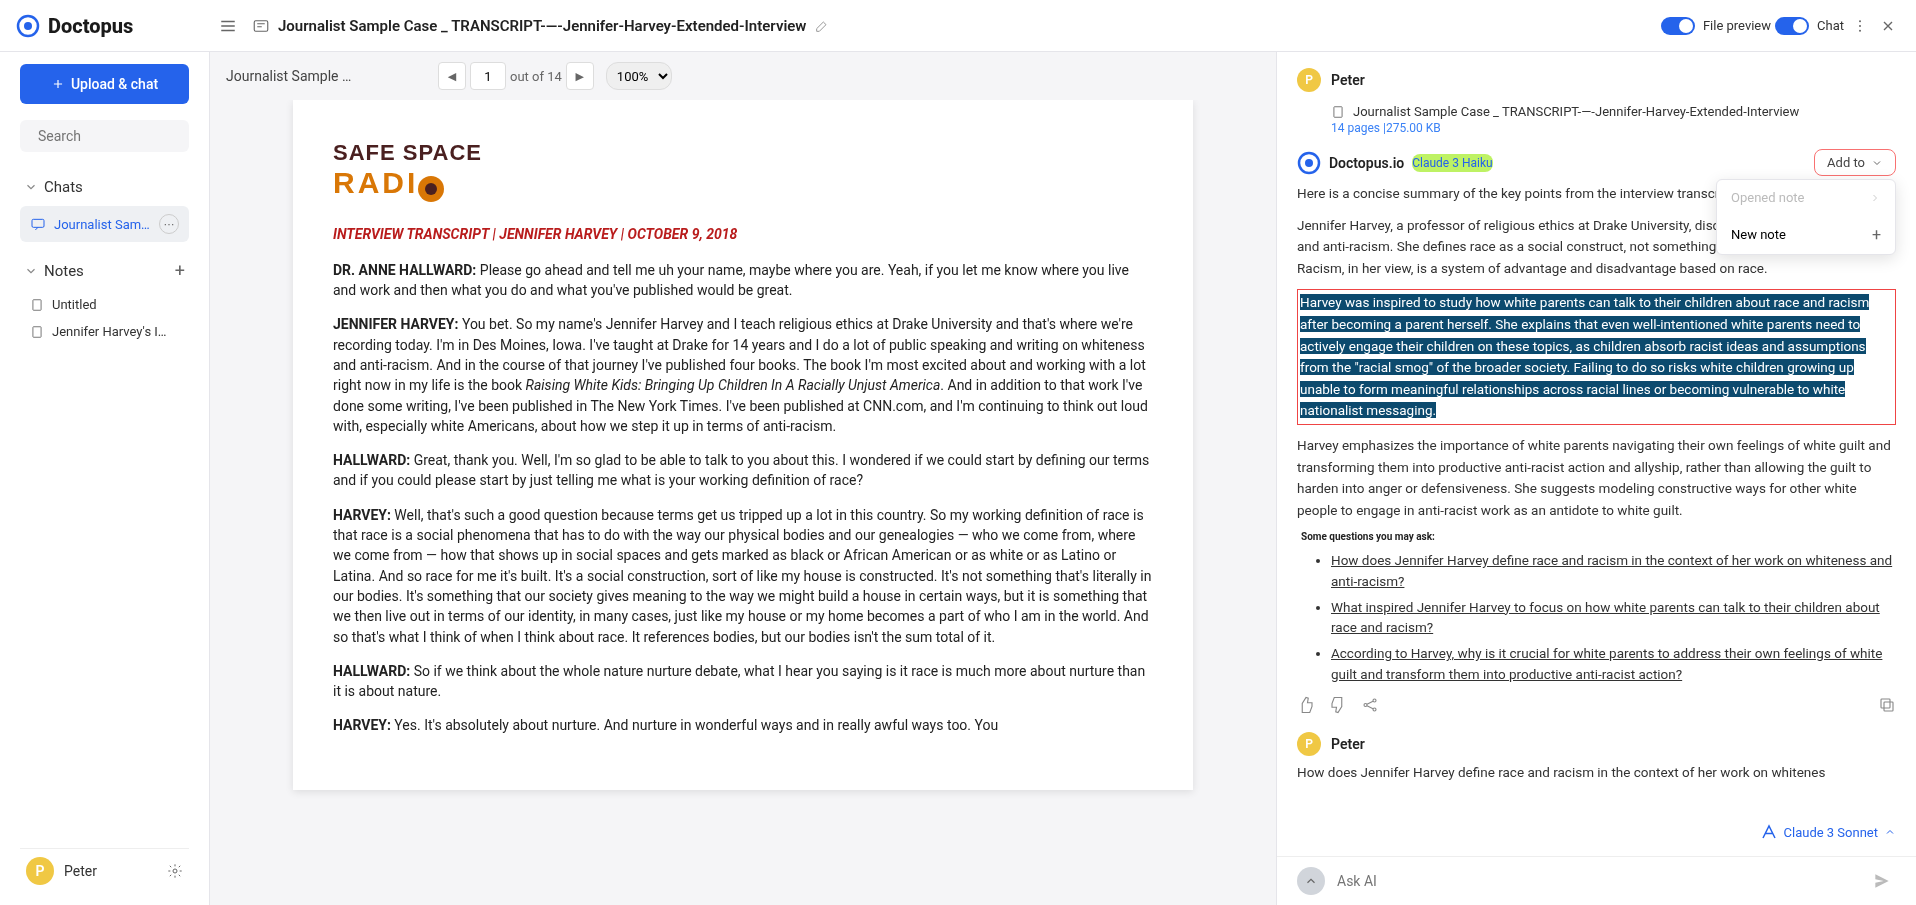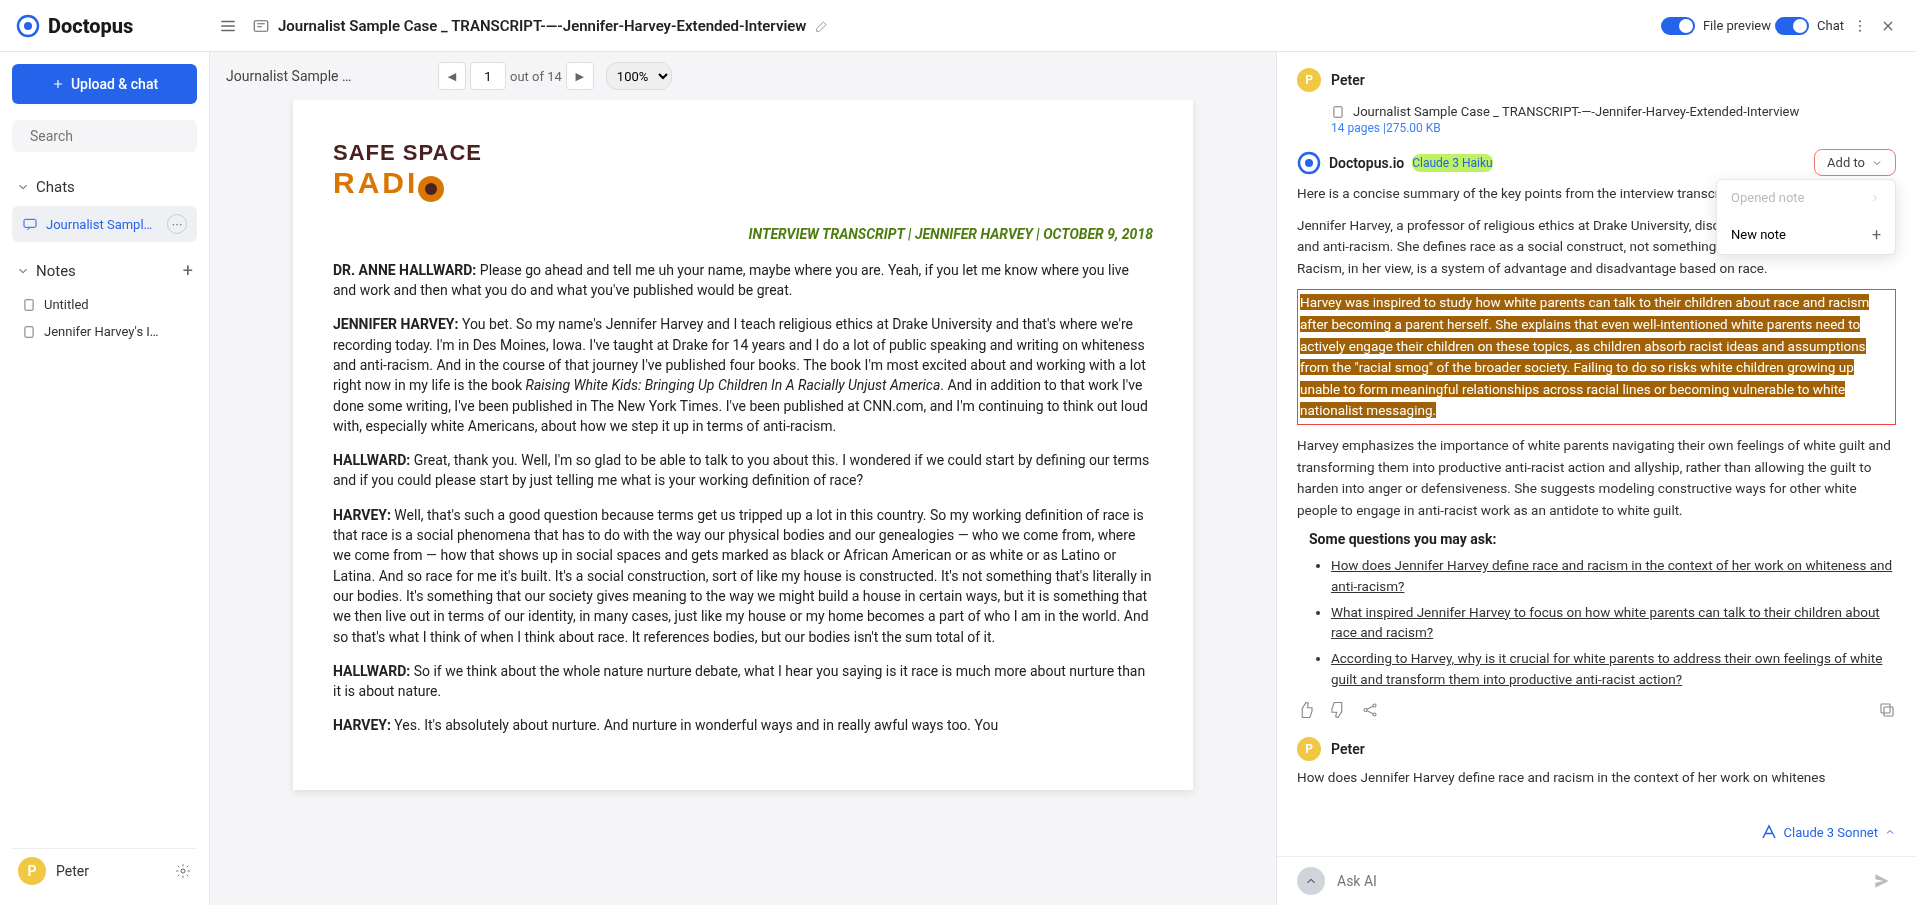--- a/index.html
+++ b/index.html
@@ -19,21 +19,21 @@
 .toggle-wrap { display: flex; align-items: center; gap: 8px; }
 .toggle { width: 34px; height: 18px; background: #2563eb; border-radius: 9px; position: relative; cursor: pointer; }
 .toggle::after { content:''; position:absolute; width:14px; height:14px; background:#fff; border-radius:50%; top:2px; right:2px; }
 .toggle-label { font-size: 13px; color: #333; }
 .icon-btn { width: 24px; height: 24px; display:flex; align-items:center; justify-content:center; cursor:pointer; color:#666; }
 
 
 .main { flex:1; display:flex; overflow:hidden; }
 
 
-.sidebar { width: 210px; background:#fff; border-right:1px solid #e5e5ea; display:flex; flex-direction:column; padding:12px 12px; }
+.sidebar { width: 210px; background:#fff; border-right:1px solid #e5e5ea; display:flex; flex-direction:column; padding:12px 20px; }
 .upload-btn { background:#2563eb; color:#fff; border:none; border-radius:6px; height:40px; display:flex; align-items:center; justify-content:center; gap:6px; font-size:14px; font-weight:500; cursor:pointer; margin-bottom:16px; }
 .search-box { display:flex; align-items:center; gap:8px; padding:8px 10px; background:#f5f5f7; border-radius:6px; margin-bottom:20px; }
 .search-box input { border:none; background:transparent; outline:none; font-size:14px; flex:1; color:#404040; }
 .section-header { display:flex; align-items:center; justify-content:space-between; padding:6px 4px; margin-bottom:4px; }
 .section-title { display:flex; align-items:center; gap:6px; font-size:15px; color:#333; }
 .chat-item { display:flex; align-items:center; gap:8px; padding:8px 10px; border-radius:6px; background:#eef0f3; margin-bottom:12px; cursor:pointer; }
 .chat-item .label { flex:1; font-size:13px; color:#2563eb; white-space:nowrap; overflow:hidden; text-overflow:ellipsis; }
 .chat-item .more { color:#666; cursor:pointer; width:20px; height:20px; border-radius:50%; border:1px solid #ccc; display:flex; align-items:center; justify-content:center; font-size:11px; }
 .note-item { display:flex; align-items:center; gap:8px; padding:6px 10px; font-size:13px; color:#333; cursor:pointer; }
 .sidebar-spacer { flex:1; }
@@ -50,21 +50,21 @@
 .page-input { width:36px; height:28px; border:1px solid #ddd; border-radius:4px; text-align:center; font-size:13px; }
 .page-total { font-size:13px; color:#666; }
 .zoom-select { height:28px; border:1px solid #ddd; border-radius:12px; font-size:13px; padding:0 6px; }
 .doc-viewport { flex:1; overflow:auto; padding:0 10px 10px; }
 .doc-page { background:#fff; box-shadow:0 2px 8px rgba(0,0,0,0.1); padding:40px 40px; max-width:900px; margin:0 auto; }
 .safe-logo { margin-bottom:20px; }
 .safe-text1 { font-family: Arial; font-weight:900; font-size:22px; color:#4a2020; letter-spacing:1px; }
 .safe-text2 { font-family: Arial; font-weight:700; font-size:30px; color:#d97706; letter-spacing:3px; }
 .safe-o { display:inline-block; width:26px; height:26px; background:#d97706; border-radius:50%; vertical-align:middle; position:relative; }
 .safe-o::after { content:''; position:absolute; width:12px; height:12px; background:#4a2020; border-radius:50%; top:7px; left:7px; }
-.doc-heading { font-size:14px; font-weight:bold; font-style:italic; color:#4d7c0f; margin:24px 0 18px;text-align:right; }
+.doc-heading { font-size:14px; font-weight:bold; font-style:italic; color:#b91c1c; margin:24px 0 18px; }
 .doc-para { font-size:14px; color:#222; line-height:1.45; margin-bottom:14px; }
 .doc-para b { font-weight:bold; }
 .doc-para i { font-style:italic; }
 
 
 .chatpanel { width:640px; background:#fff; border-left:1px solid #e5e5ea; display:flex; flex-direction:column; position:relative; }
 .chat-scroll { flex:1; overflow:auto; padding:16px 20px 16px 20px; }
 .msg-header { display:flex; align-items:center; gap:10px; margin-bottom:8px; }
 .avatar-sm { width:24px; height:24px; border-radius:50%; background:#f0c844; color:#fff; display:flex; align-items:center; justify-content:center; font-weight:600; font-size:12px; }
 .msg-name { font-size:14px; font-weight:600; color:#222; }
@@ -74,22 +74,22 @@
 .bot-avatar { width:24px; height:24px; }
 .bot-name { font-size:14px; font-weight:600; color:#222; }
 .model-badge { font-size:12px; color:#2563eb; background:#bef264; padding:2px 0; border-radius:8px; }
 .addto-wrap { position:absolute; right:0; top:-2px; }
 .addto-btn { border:1px solid #f87171; color:#444; background:#fff; padding:5px 12px; border-radius:8px; font-size:13px; display:flex; align-items:center; gap:6px; cursor:pointer; }
 .addto-menu { position:absolute; right:0; top:30px; width:180px; background:#fff; border:1px solid #e5e5ea; border-radius:6px; box-shadow:0 4px 16px rgba(0,0,0,0.12); z-index:10; }
 .addto-item { padding:10px 14px; font-size:13px; display:flex; align-items:center; justify-content:space-between; cursor:pointer; }
 .addto-item.disabled { color:#bbb; cursor:default; }
 .summary-text { font-size:13.5px; color:#333; line-height:1.6; margin-bottom:10px; }
 .highlight-box { border:1px solid #ef4444; padding:2px; margin-bottom:10px; }
-.highlight-text { background:#a16207; color:#fff; font-size:13.5px; line-height:1.6; display:inline; }
-.questions-head { font-size:14px; font-weight:700; color:#222; margin:10px 12px 8px; }
+.highlight-text { background:#0c4a6e; color:#fff; font-size:13.5px; line-height:1.6; display:inline; }
+.questions-head { font-size:10px; font-weight:700; color:#222; margin:10px 4px 8px; }
 .qlist { list-style:disc; padding-left:34px; }
 .qlist li { font-size:13.5px; color:#333; text-decoration:underline; margin-bottom:6px; line-height:1.5; cursor:pointer;}
 .action-row { display:flex; align-items:center; gap:14px; margin:12px 0 18px; color:#888; }
 .action-row .spacer { flex:1; }
 .action-ic { cursor:pointer; }
 .user-q { font-size:13.5px; color:#333; padding-left:0; margin-top:6px;}
 .model-selector { display:flex; align-items:center; gap:6px; font-size:13px; color:#2563eb; cursor:pointer; position:absolute; right:20px; bottom:64px;}
 .model-selector .aicon { width:18px; height:18px; }
 .input-row { border-top:1px solid #eee; padding:10px 20px; display:flex; align-items:center; gap:12px; }
 .expand-btn { width:28px; height:28px; border-radius:50%; background:#d1d5db; display:flex; align-items:center; justify-content:center; cursor:pointer; color:#666;}

